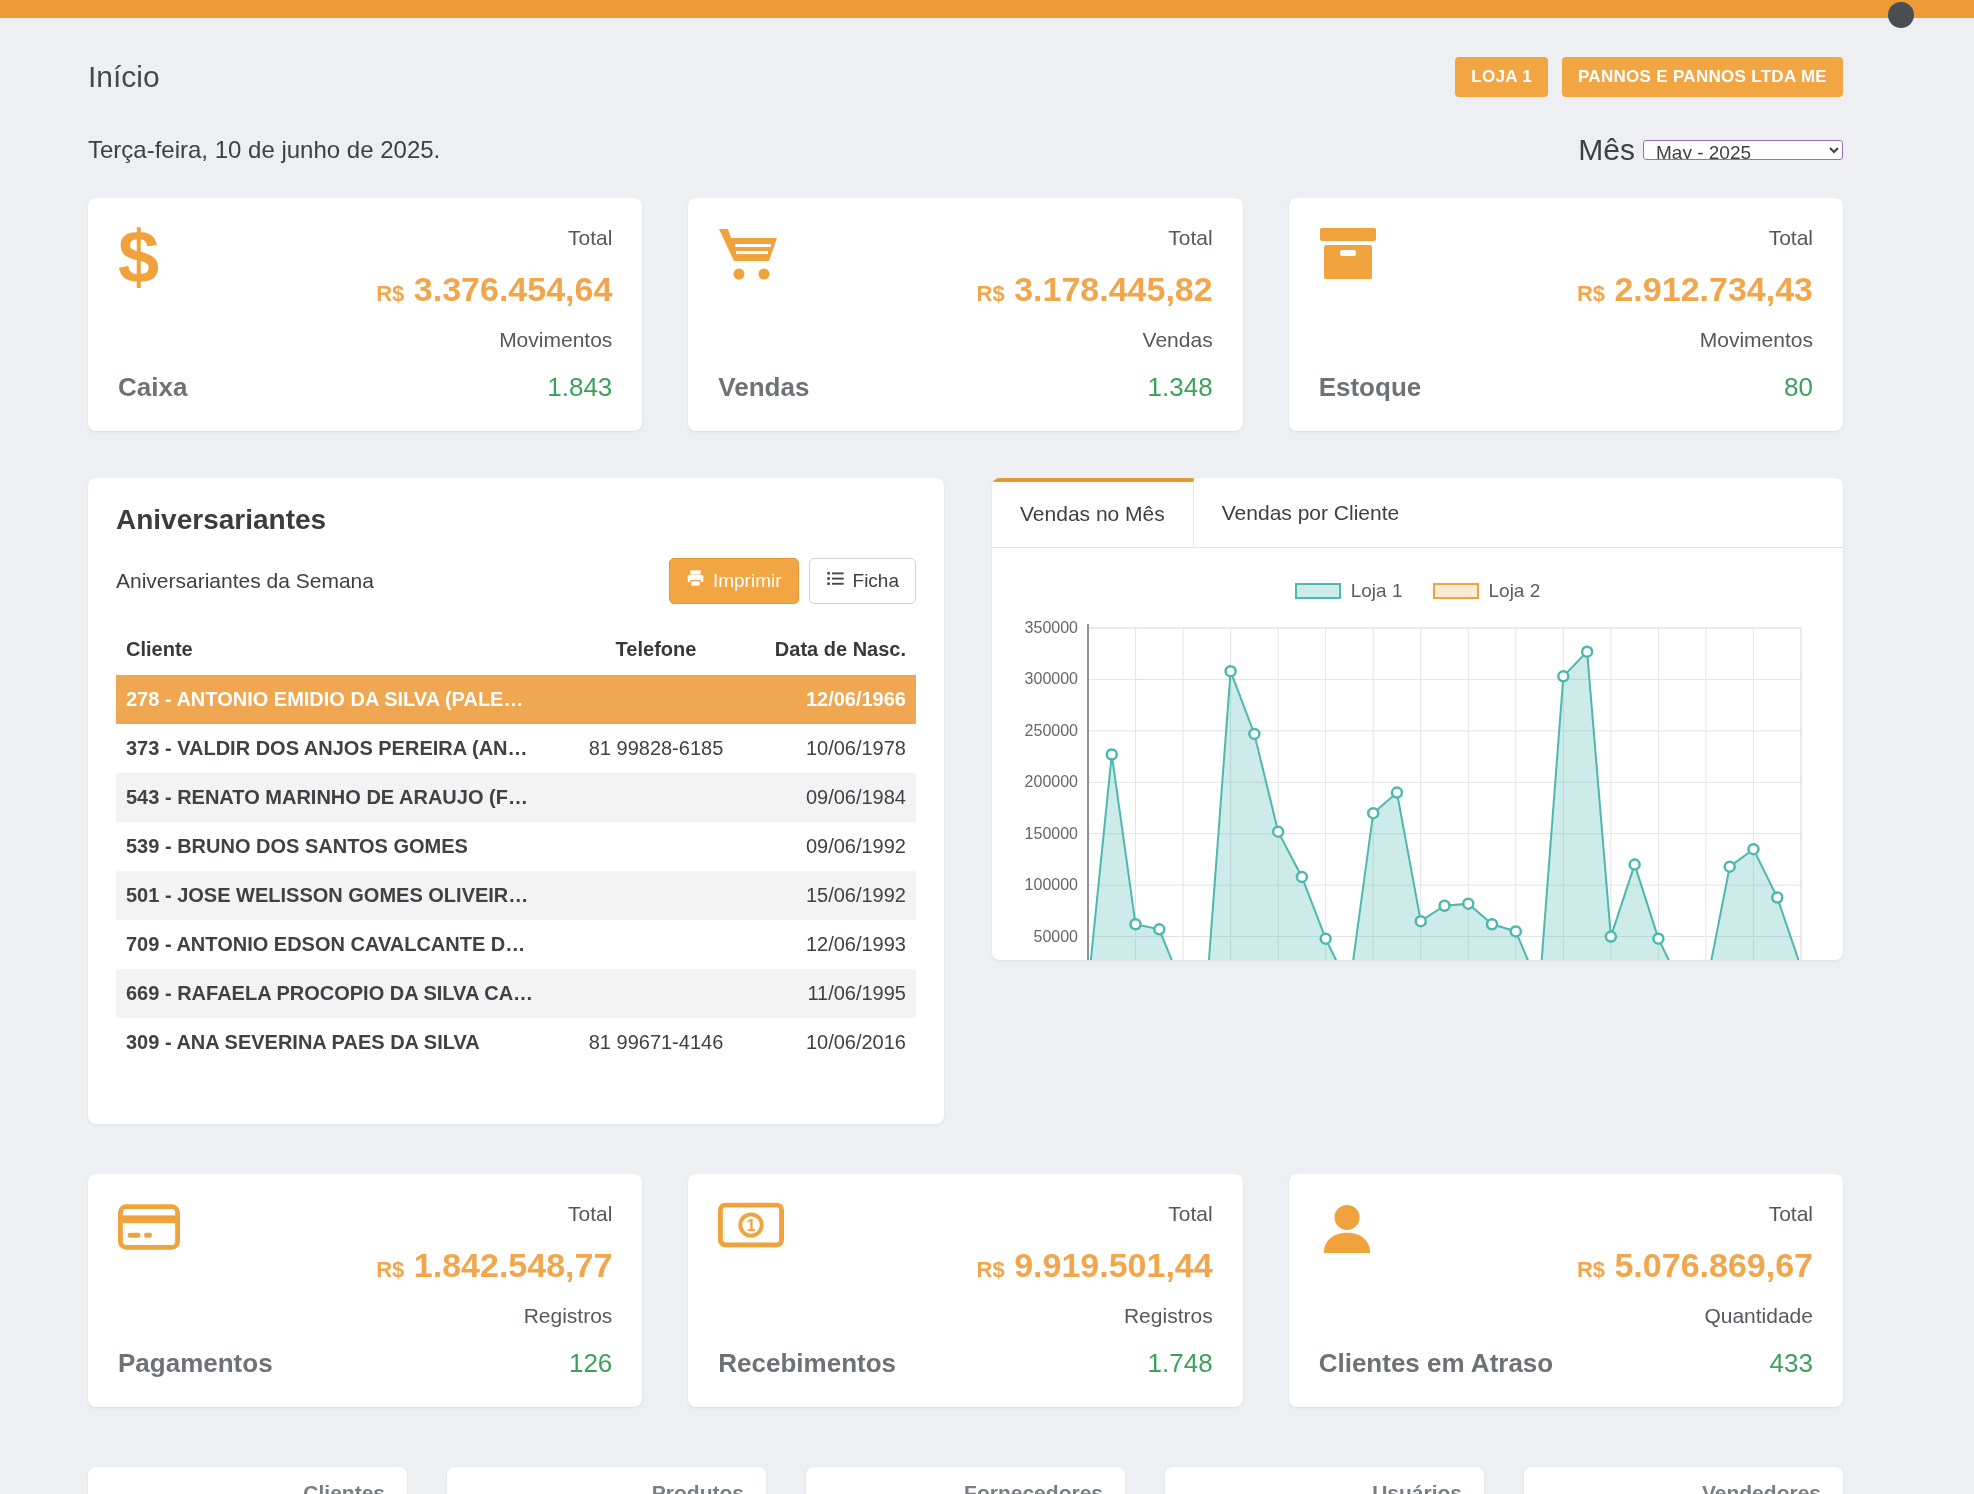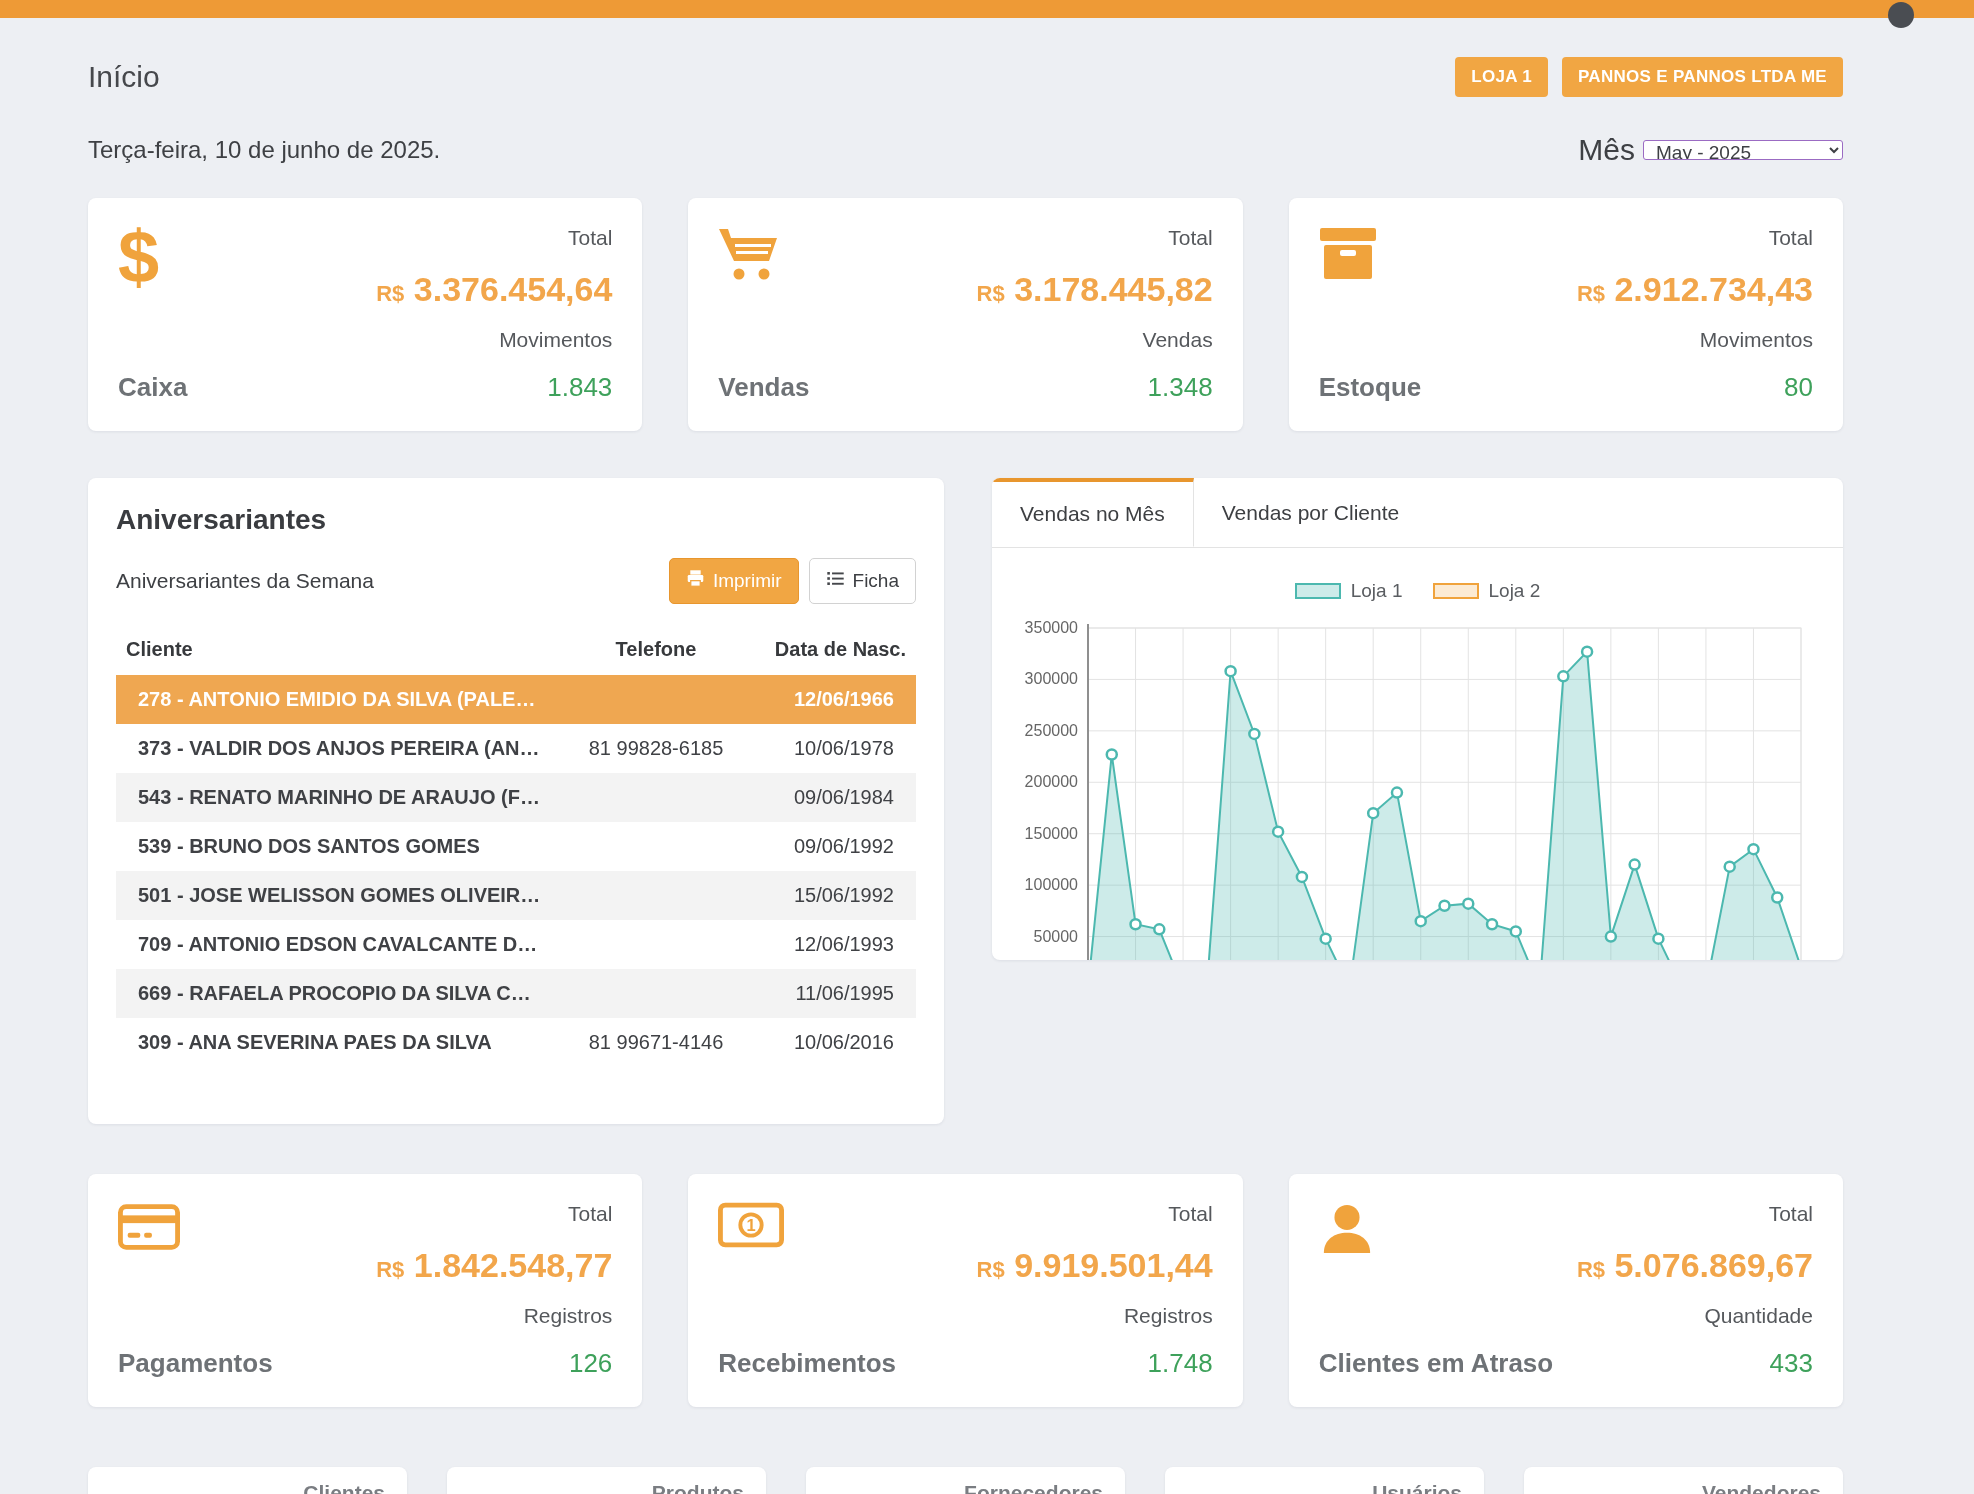--- a/index.html
+++ b/index.html
@@ -55,21 +55,21 @@
   .btn { display:inline-flex; align-items:center; gap:8px; font-size:19px; border-radius:5px;
          padding:10px 16px; cursor:pointer; font-weight:400; }
   .btn-print { background:#F1A643; color:#fff; border:1px solid #E8962E; }
   .btn-ficha { background:#fff; color:#3C3E42; border:1px solid #D2D2D2; }
 
   table.birthdays { margin-top:24px; width:100%; border-collapse:collapse; }
   table.birthdays th { font-size:20px; font-weight:700; color:#37393C; padding:10px 10px 14px 10px; }
   table.birthdays th.h-client { text-align:left; width:56%; }
   table.birthdays th.h-phone  { text-align:center; width:23%; }
   table.birthdays th.h-birth  { text-align:right; width:21%; }
-  table.birthdays td { font-size:20px; color:#3F4145; padding:13px 22px; white-space:nowrap;
+  table.birthdays td { font-size:20px; color:#3F4145; padding:13px 10px; white-space:nowrap;
                        overflow:hidden; text-overflow:ellipsis; max-width:0; }
   table.birthdays td.td-client { font-weight:700; text-align:left; }
   table.birthdays td.td-phone  { text-align:center; }
   table.birthdays td.td-birth  { text-align:right; }
   table.birthdays tbody tr:nth-child(2n+3) { background:#F3F3F3; }
   table.birthdays tbody tr.selected { background:#EFA751; }
   table.birthdays tbody tr.selected td { color:#fff; font-weight:700; }
 
   .chart-panel { height:482px; overflow:hidden; display:flex; flex-direction:column; }
   .tabs { display:flex; border-bottom:1px solid #E3E3E3; }

